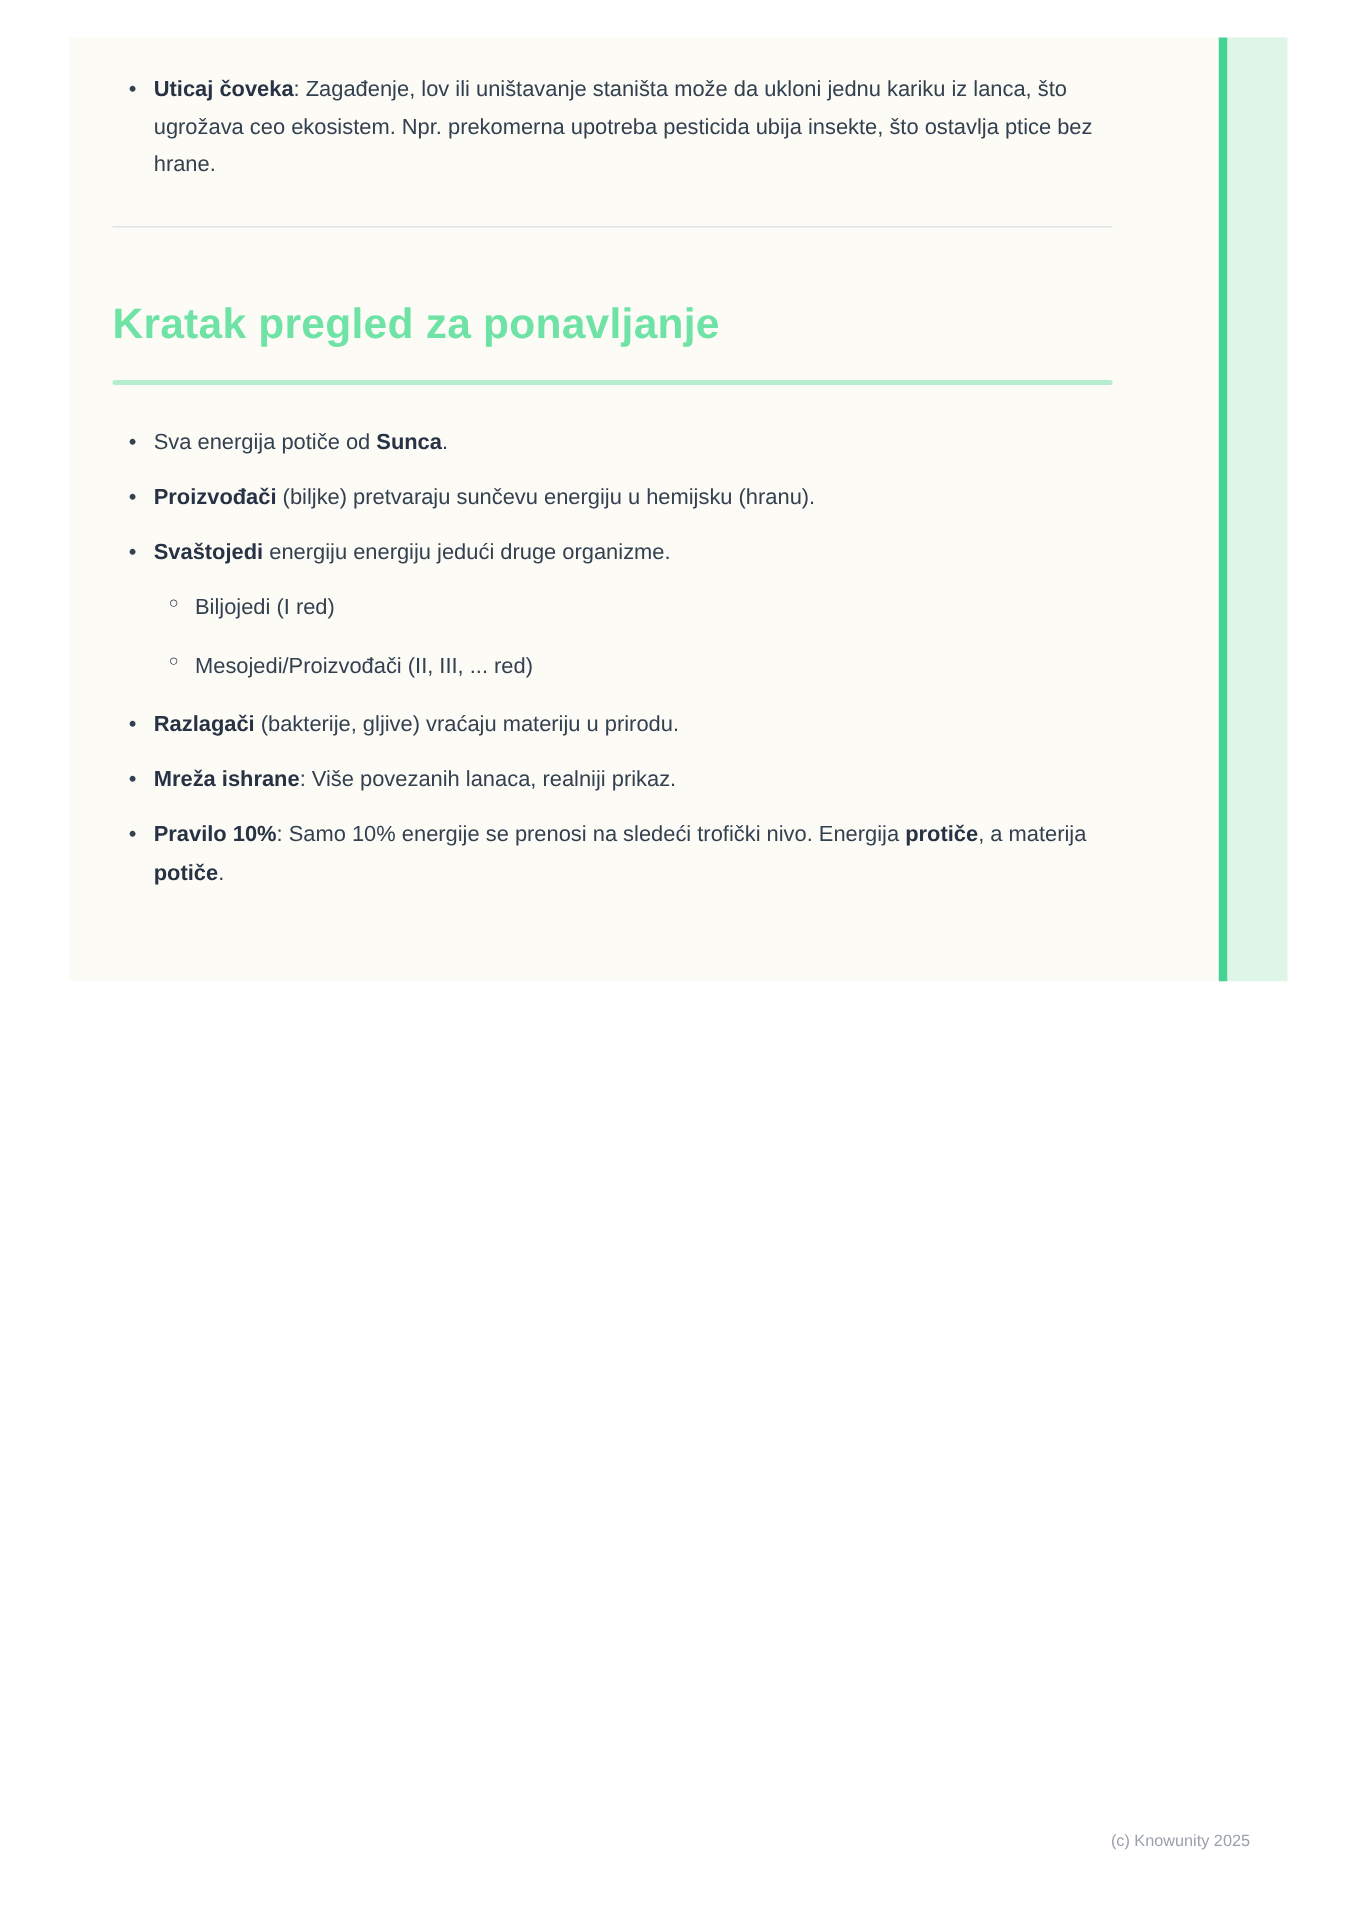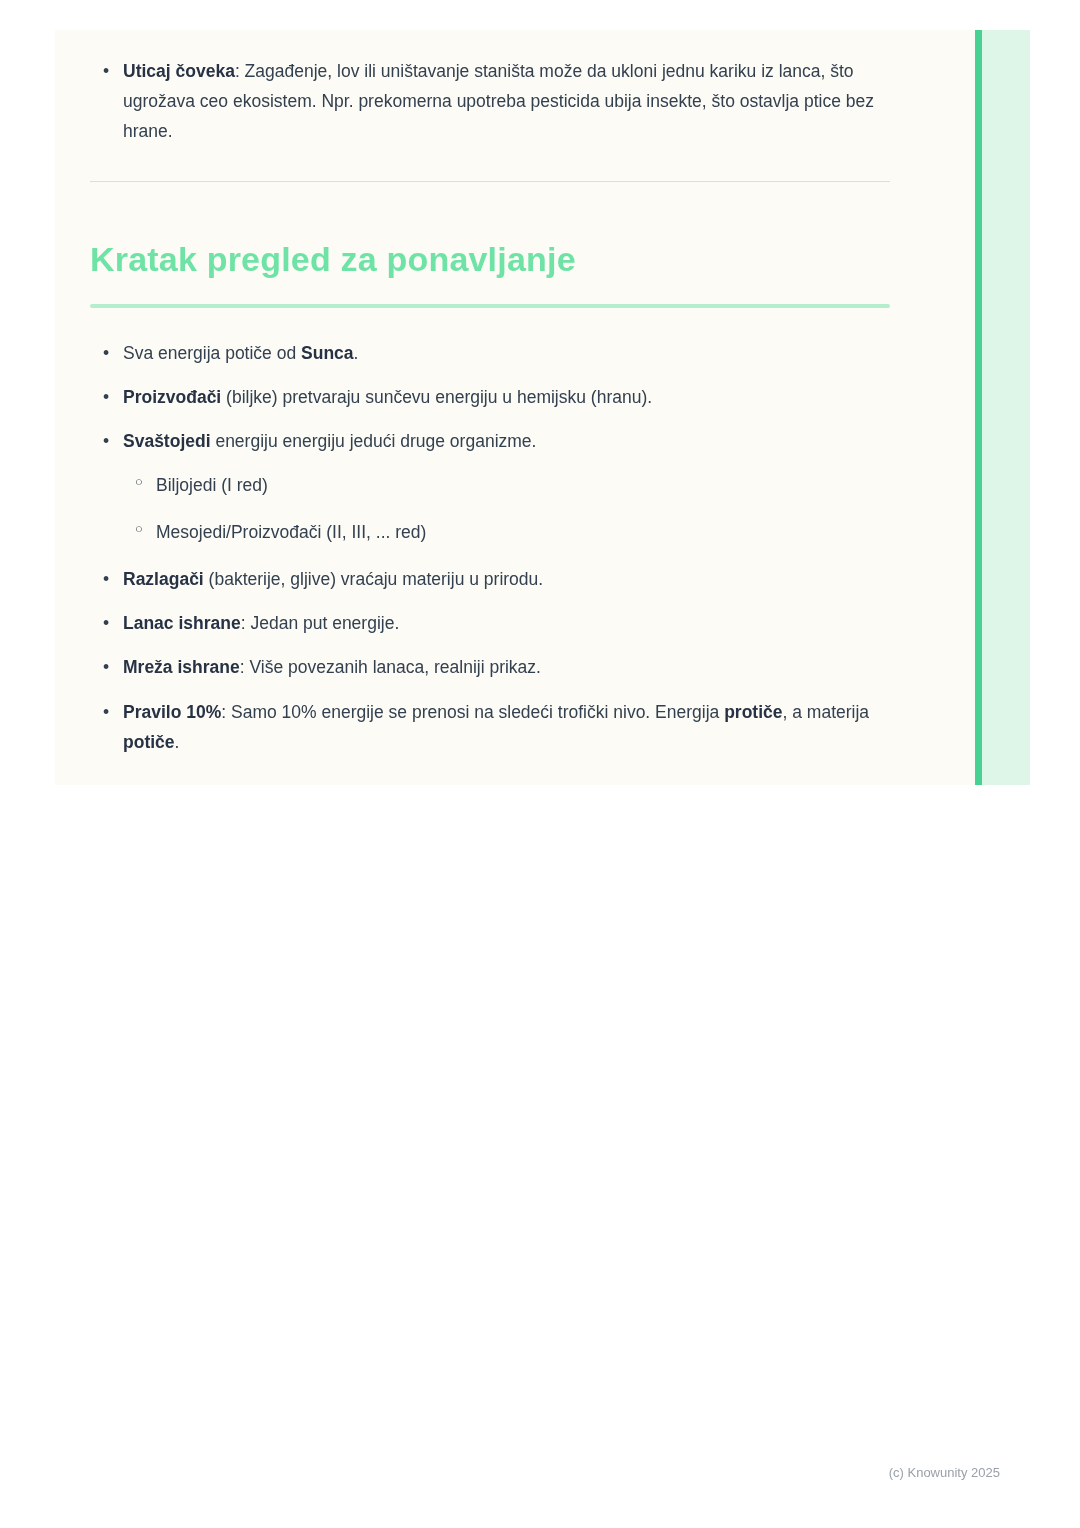--- a/index.html
+++ b/index.html
@@ -96,21 +96,20 @@
     <hr class="divider">
     <h1 class="section-title">Kratak pregled za ponavljanje</h1>
     <div class="title-underline"></div>
     <ul class="summary-list">
         <li class="lvl1"><span>Sva energija potiče od </span><span class="bold">Sunca</span><span>.</span></li>
         <li class="lvl1"><span class="bold">Proizvođači</span><span> (biljke) pretvaraju sunčevu energiju u hemijsku (hranu).</span></li>
         <li class="lvl1"><span class="bold">Svaštojedi</span><span> energiju energiju jedući druge organizme.</span></li>
         <li class="lvl2"><span>Biljojedi (I red)</span></li>
         <li class="lvl2"><span>Mesojedi/Proizvođači (II, III, ... red)</span></li>
         <li class="lvl1"><span class="bold">Razlagači</span><span> (bakterije, gljive) vraćaju materiju u prirodu.</span></li>
-        <li class="lvl1"><span class="bold">Lanac ishrane</span><span>: Jedan put energije.</span></li>
         <li class="lvl1"><span class="bold">Mreža ishrane</span><span>: Više povezanih lanaca, realniji prikaz.</span></li>
         <li class="lvl1"><span class="bold">Pravilo 10%</span><span>: Samo 10% energije se prenosi na sledeći trofički nivo. Energija </span><span class="bold">protiče</span><span>, a materija </span><span class="bold">potiče</span><span>.</span></li>
       </ul>
   </div>
   <div class="accent-bar"></div>
   <div class="side-panel"></div>
 </div>
 
 <div class="footer">(c) Knowunity 2025</div>
 

